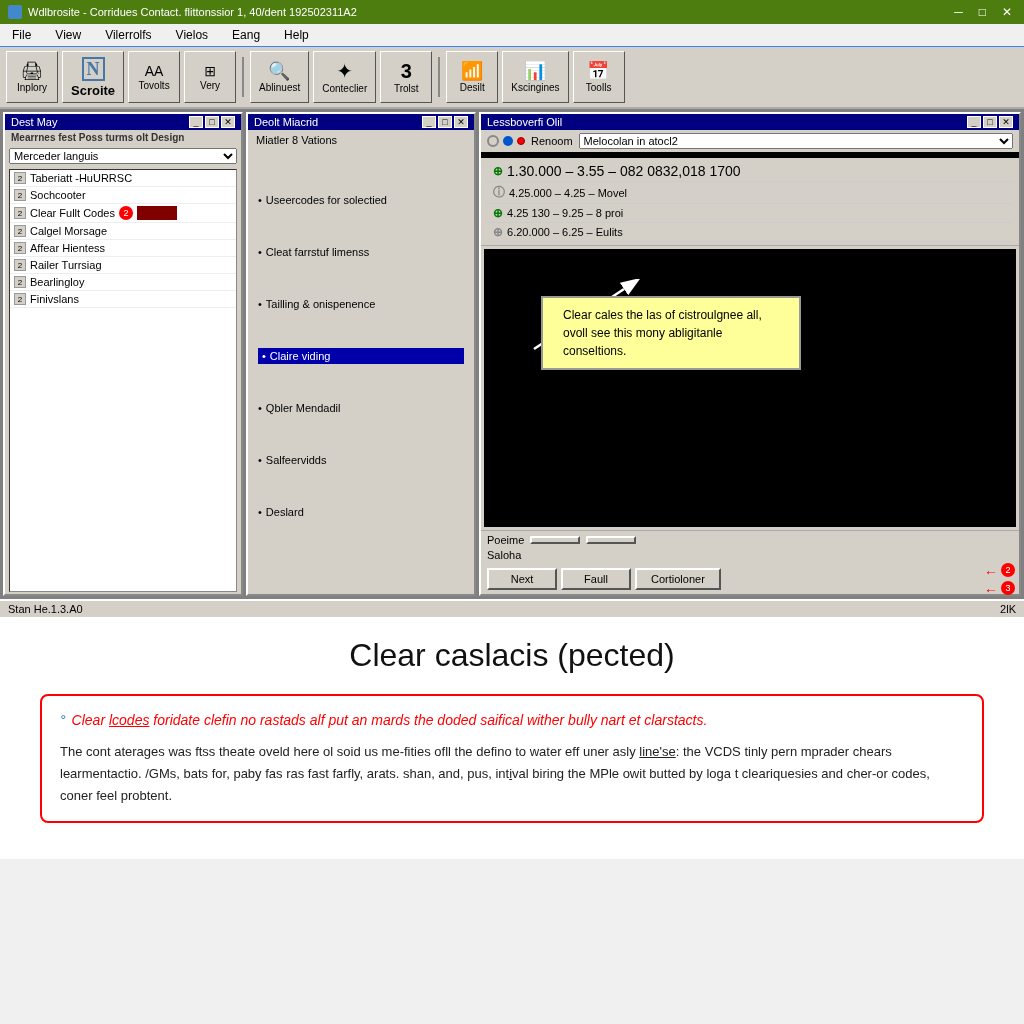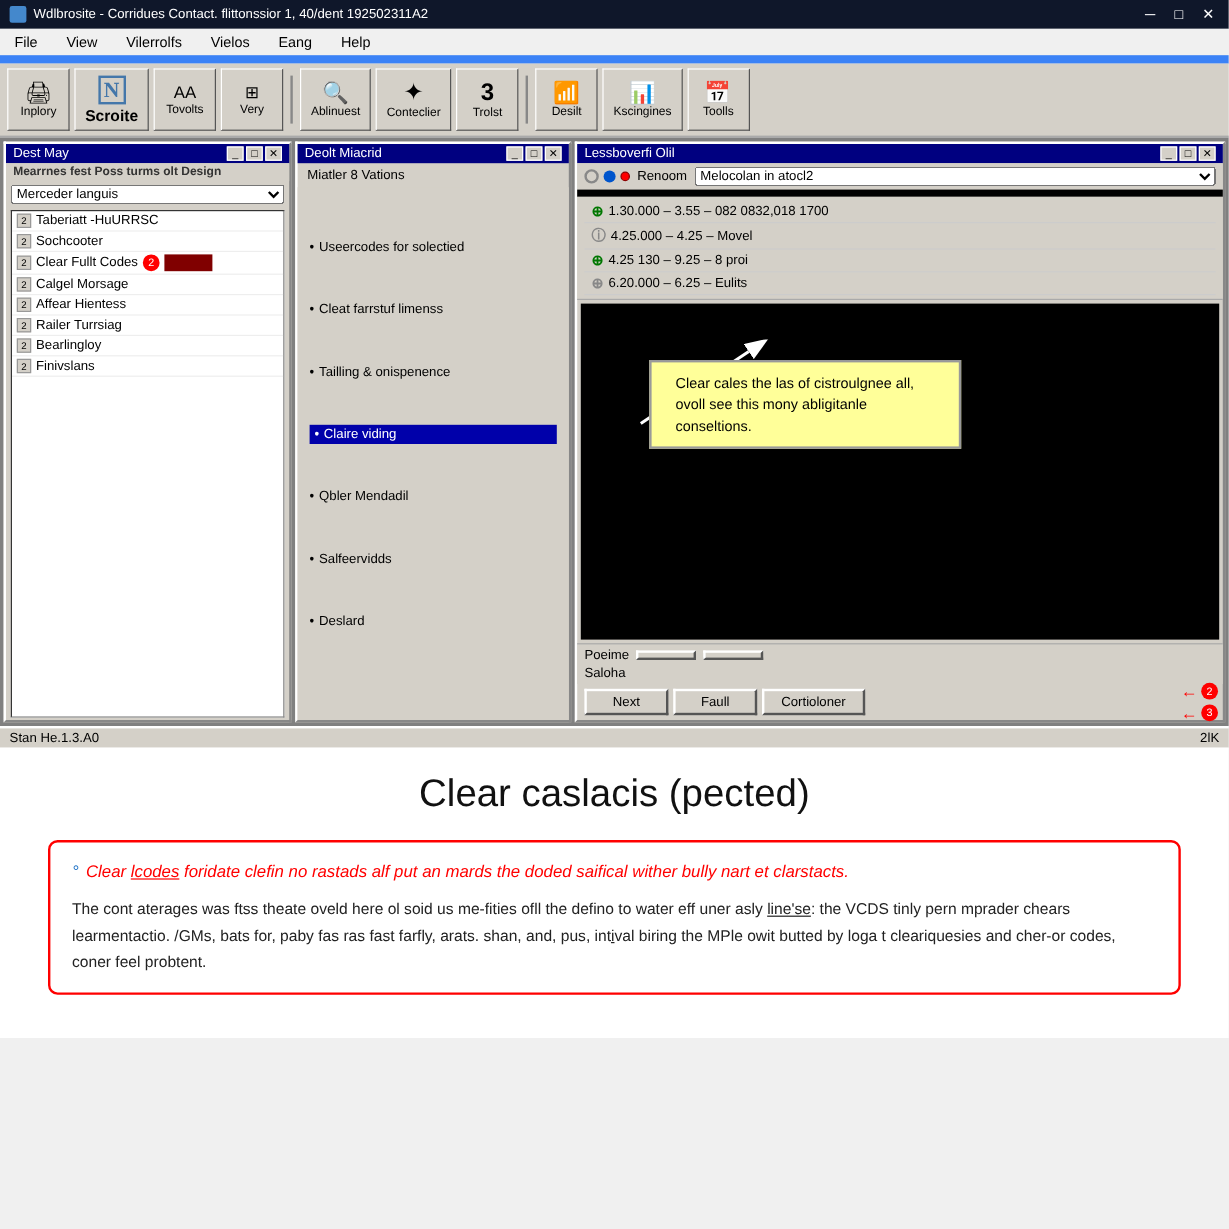--- a/index.html
+++ b/index.html
@@ -1,40 +1,40 @@
 <!DOCTYPE html>
 <html><head>
   <meta charset="utf-8">
   <style>
     * { box-sizing: border-box; margin: 0; padding: 0; }
     body { font-family: Arial, sans-serif; font-size: 12px; background: #f0f0f0; width: 1024px; min-height: 1024px; }
 
     
     .title-bar {
-      background: #0f172a;
+      background: #4d7c0f;
       color: white;
       display: flex;
       align-items: center;
       justify-content: space-between;
       padding: 4px 8px;
       font-size: 11px;
       height: 24px;
     }
     .title-bar-left { display: flex; align-items: center; gap: 6px; }
     .title-bar-icon { width: 14px; height: 14px; background: #4488cc; border-radius: 2px; }
     .title-bar-controls { display: flex; gap: 8px; }
     .title-bar-btn { color: white; cursor: pointer; font-size: 12px; padding: 0 4px; }
 
     
     .menu-bar {
       background: #f0f0f0;
       display: flex;
       gap: 16px;
       padding: 3px 8px;
-      border-bottom: 7px solid #3b82f6;
+      border-bottom: 1px solid #3b82f6;
       font-size: 12px;
     }
     .menu-item { cursor: pointer; padding: 1px 4px; }
 
     
     .toolbar {
       background: #d4d0c8;
       display: flex;
       gap: 4px;
       padding: 4px 6px;
@@ -423,21 +423,21 @@
       </div>
       <span style="font-size:11px;">Renoom</span>
       <select style="flex:1;font-size:11px;">
         <option>Melocolan in atocl2</option>
       </select>
     </div>
 
     <div style="padding:3px 6px;background:#d4d0c8;border-bottom:1px solid #aaa;">
       <div class="diag-row">
         <span style="color:#007700;font-weight:bold;">⊕</span>
-        <span style="font-size:11px;">1.30.000 – 3.55 – 082 0832,018 1700</span>
+        <span style="font-size:14px;">1.30.000 – 3.55 – 082 0832,018 1700</span>
       </div>
       <div class="diag-row">
         <span style="color:#888;font-weight:bold;">ⓘ</span>
         <span style="font-size:11px;">4.25.000 – 4.25 – Movel</span>
       </div>
       <div class="diag-row">
         <span style="color:#007700;font-weight:bold;">⊕</span>
         <span style="font-size:11px;">4.25 130 – 9.25 – 8 proi</span>
       </div>
       <div class="diag-row">

